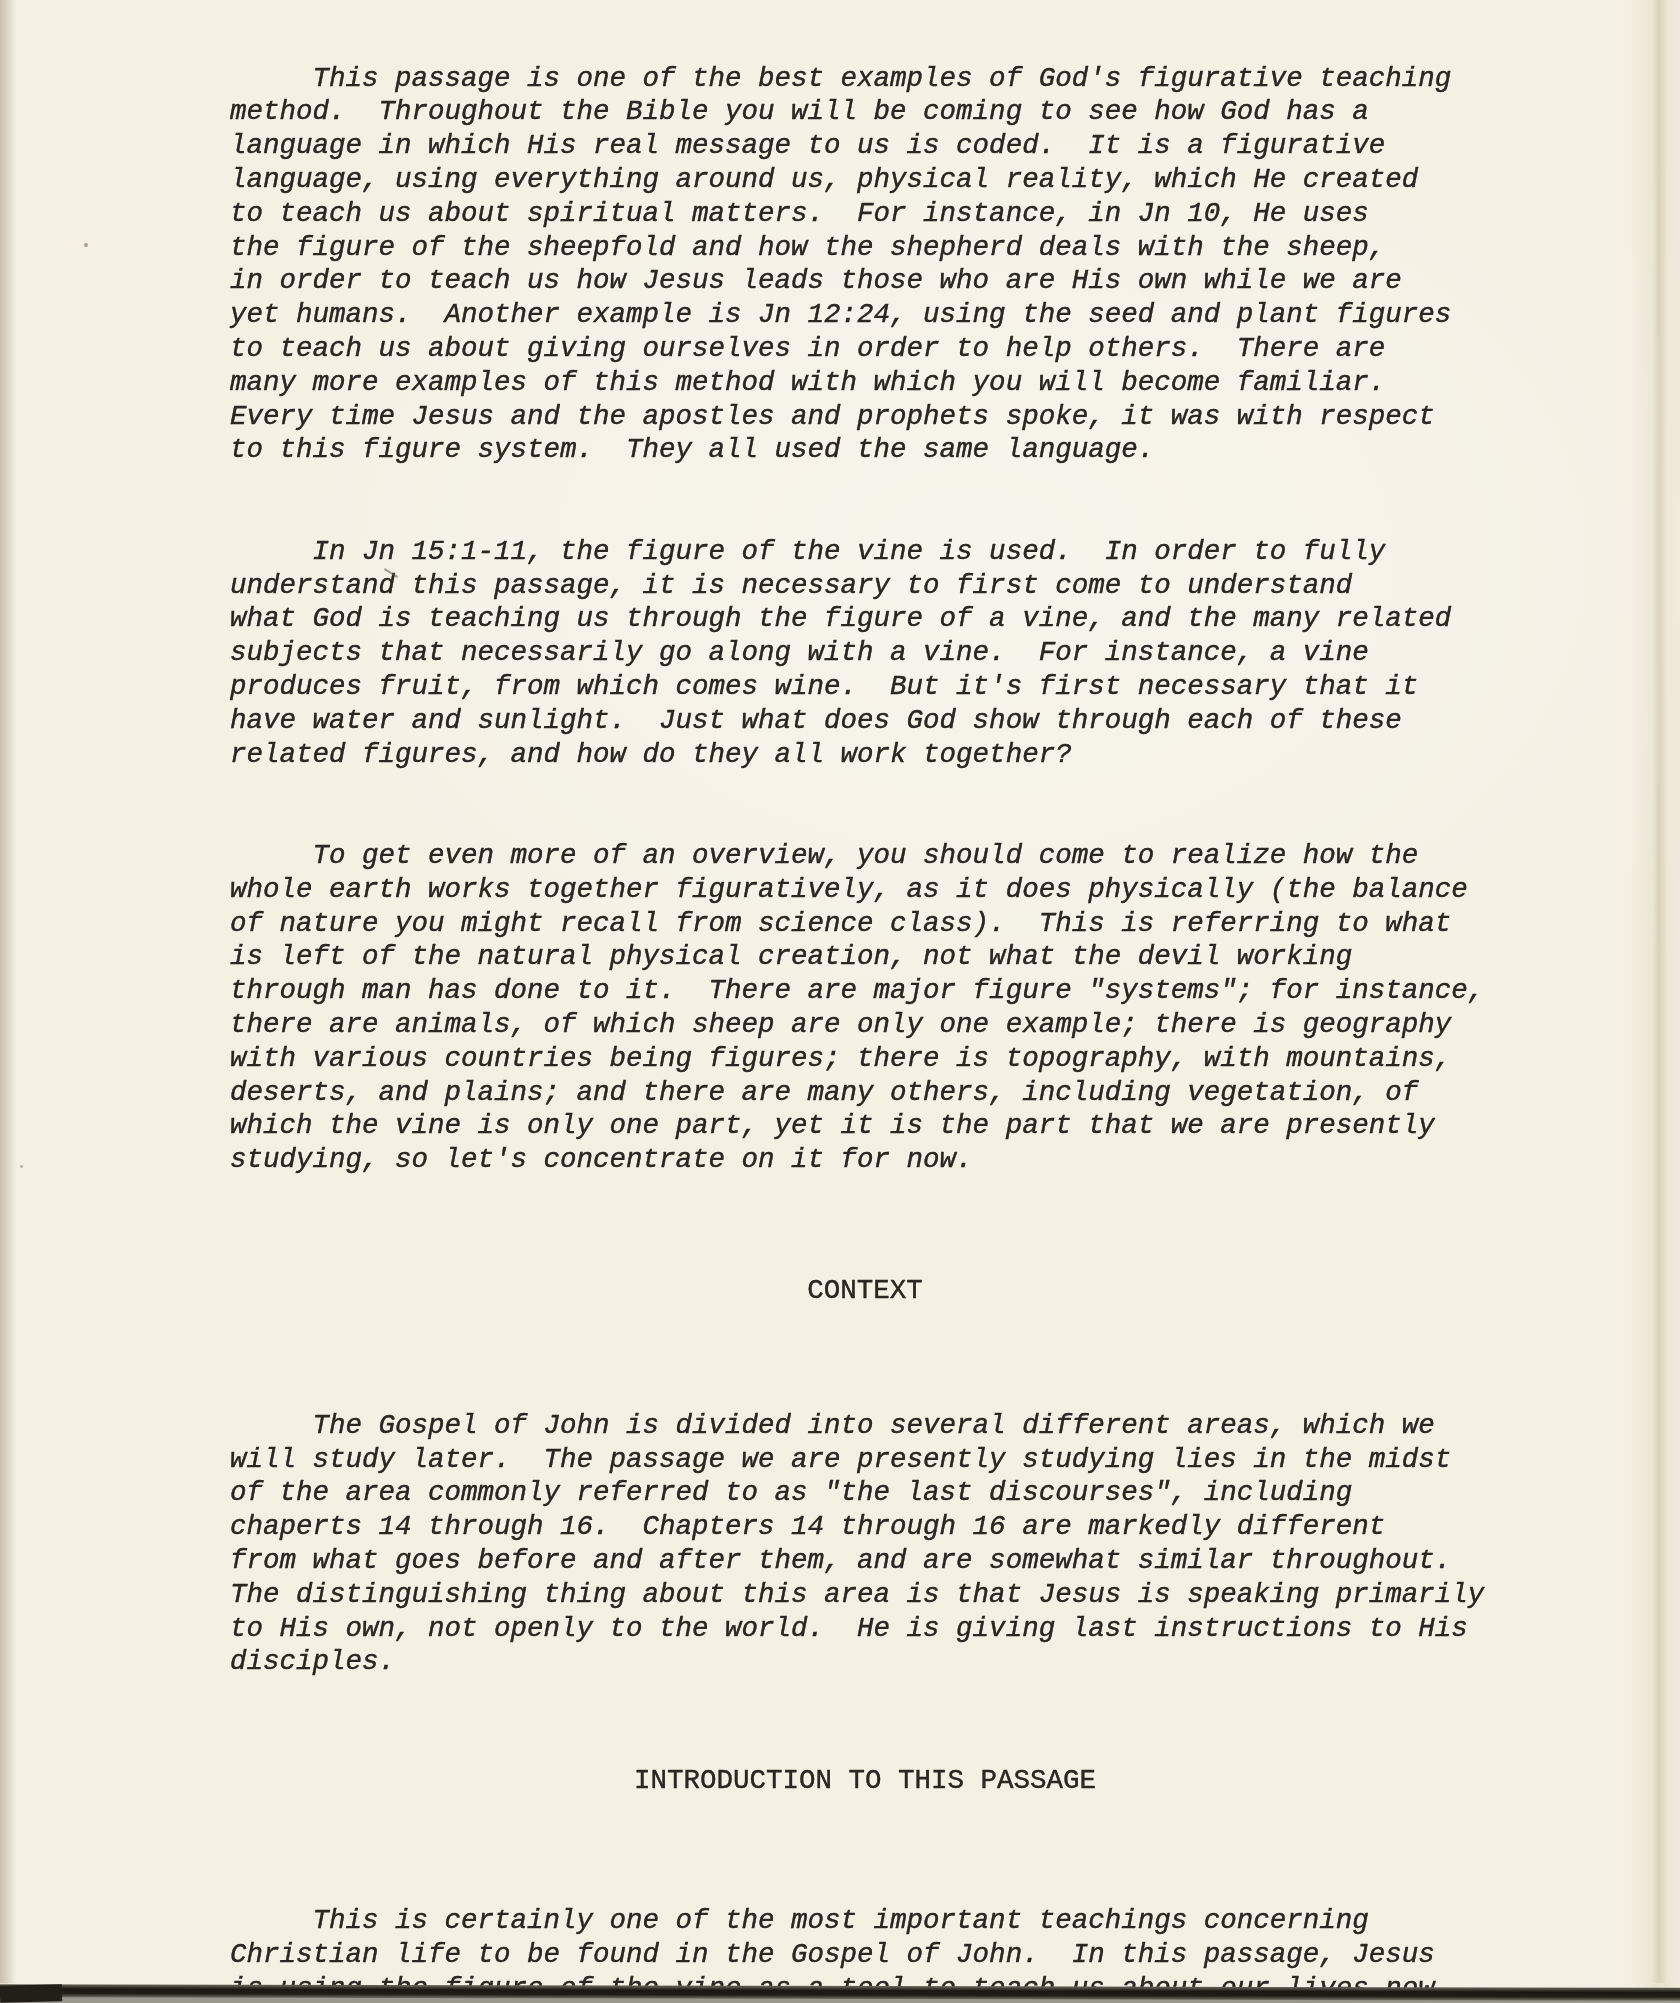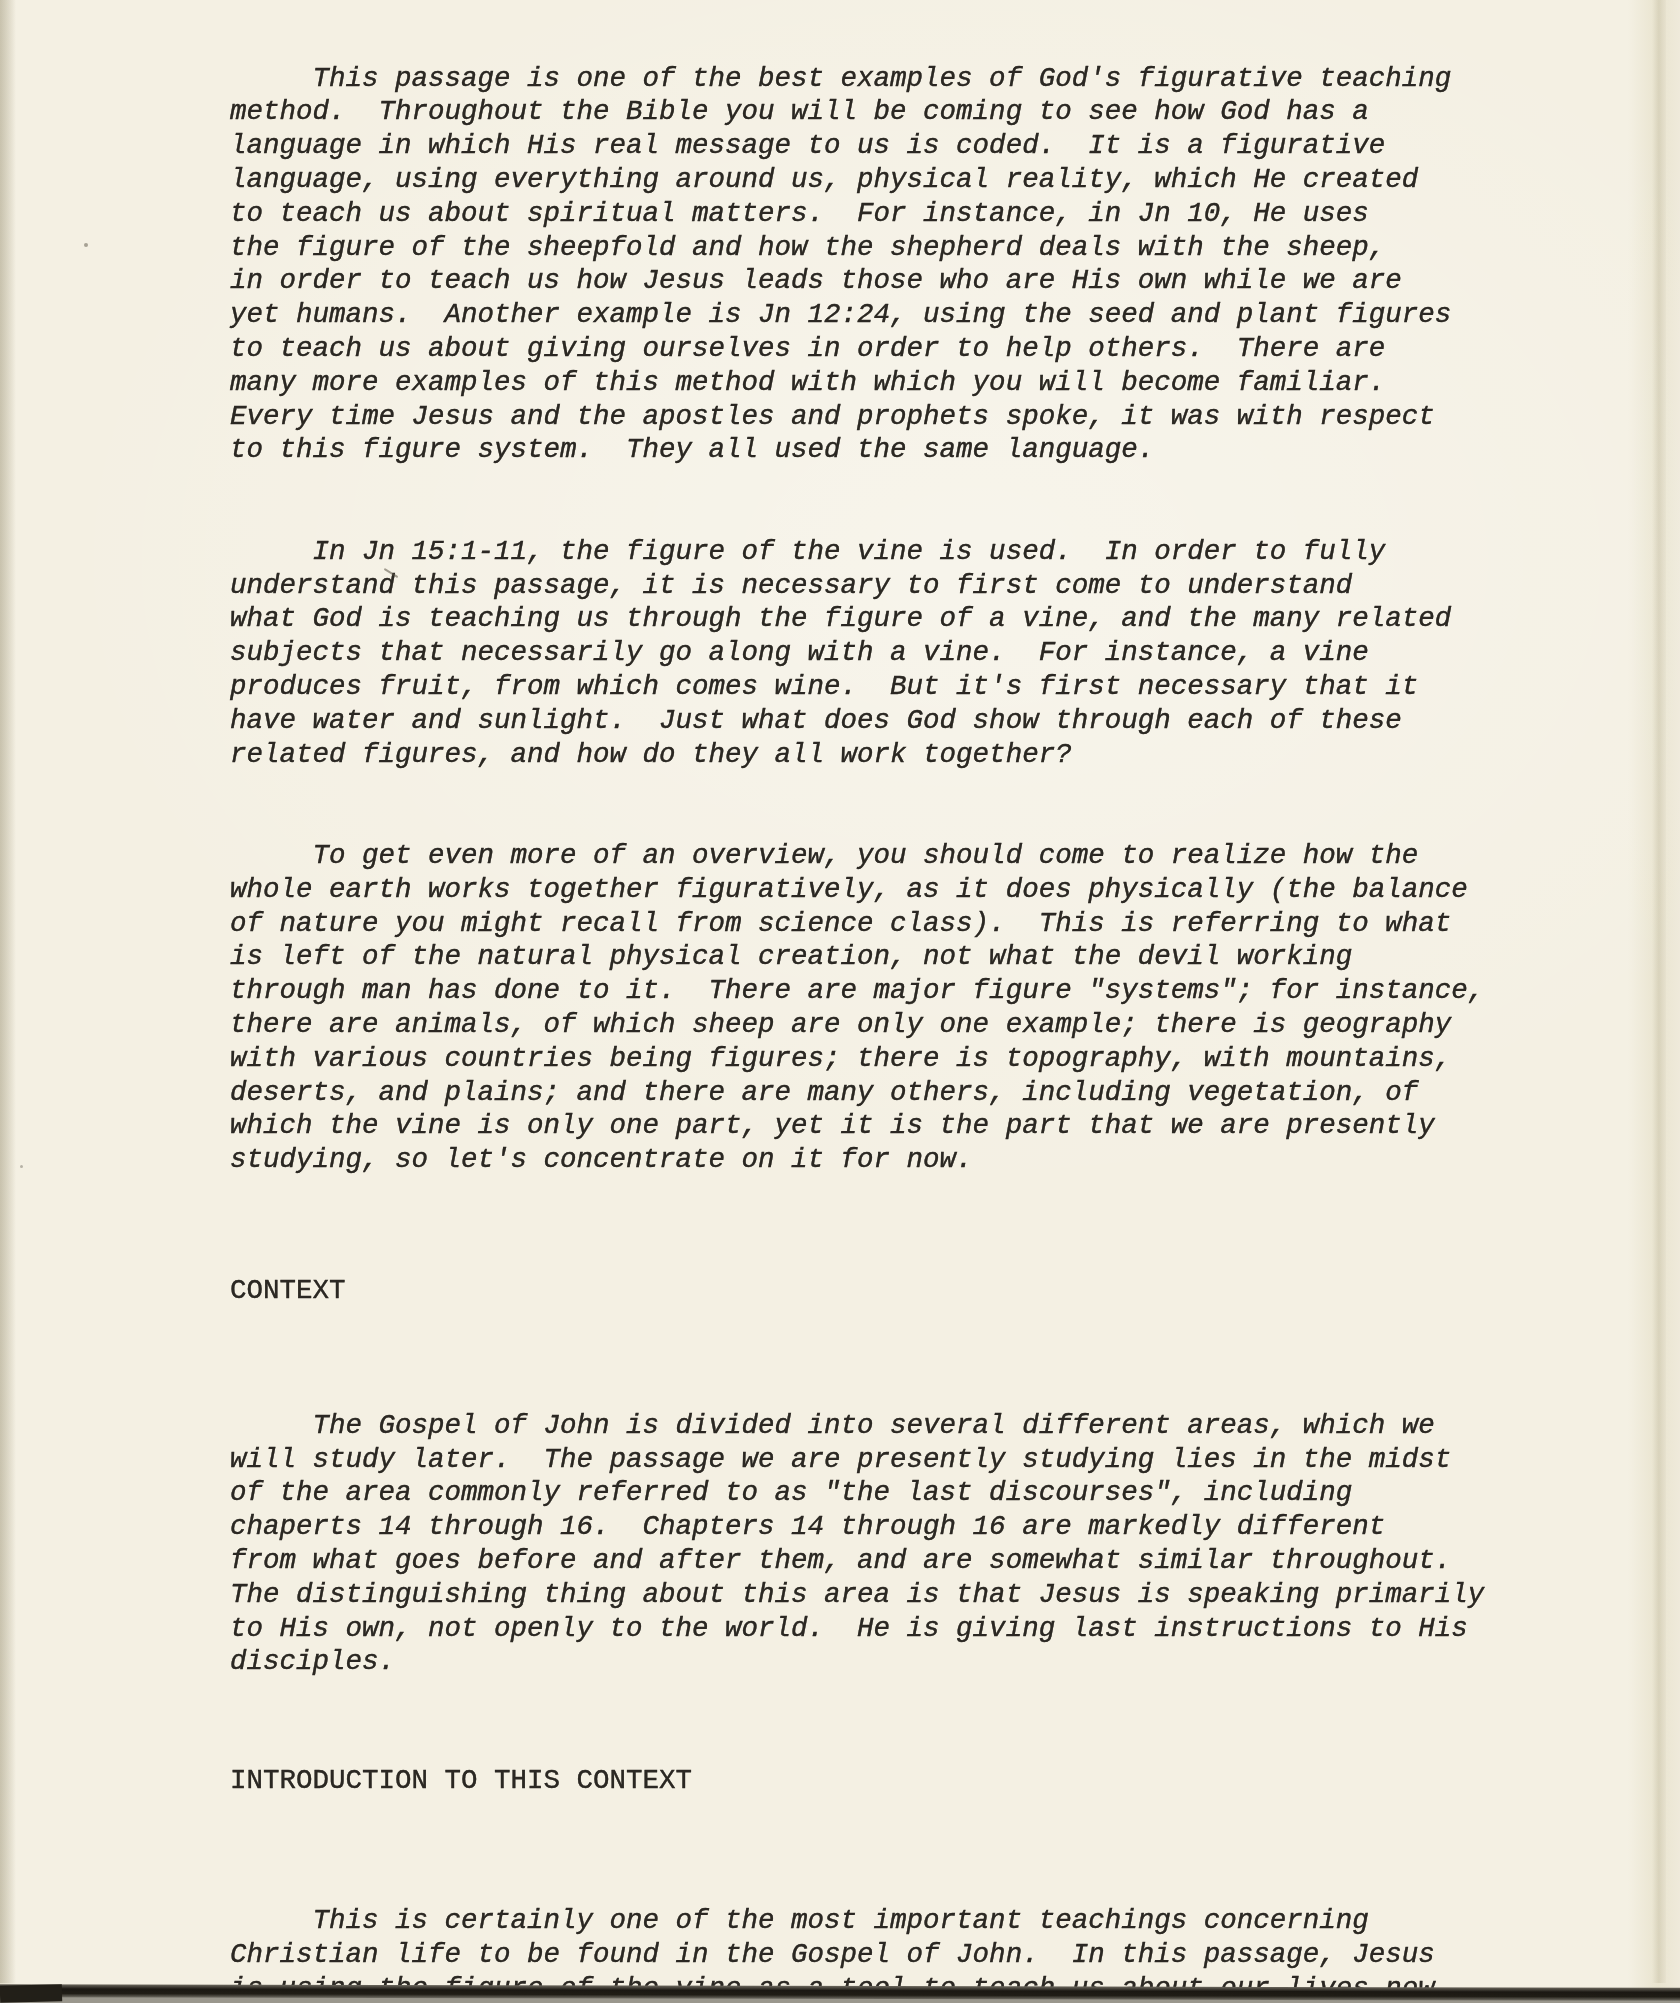--- a/index.html
+++ b/index.html
@@ -28,20 +28,21 @@
     width: 1270px;
     font-size: 27.5px;
     line-height: 33.8px;
     color: #2b2823;
     white-space: pre;
     -webkit-text-stroke: 0.3px #2b2823;
     text-shadow: 0 0 0.6px rgba(43, 40, 35, 0.55);
   }
   .para { margin: 0; font-style: italic; }
   .heading {
+    text-align: center;
     white-space: pre;
   }
   #h-context { margin: 30px 0 33px 0; }
   #h-intro   { margin: 17px 0 39px 0; }
   
   .scan-bottom-gray {
     position: absolute;
     left: 0; right: 0; bottom: 0;
     height: 7px;
     background: #9a978d;
@@ -132,21 +133,21 @@
 studying, so let's concentrate on it for now.</div>
     <div class="heading" id="h-context">CONTEXT</div>
     <div class="para">     The Gospel of John is divided into several different areas, which we
 will study later.  The passage we are presently studying lies in the midst
 of the area commonly referred to as "the last discourses", including
 chaperts 14 through 16.  Chapters 14 through 16 are markedly different
 from what goes before and after them, and are somewhat similar throughout.
 The distinguishing thing about this area is that Jesus is speaking primarily
 to His own, not openly to the world.  He is giving last instructions to His
 disciples.</div>
-    <div class="heading" id="h-intro">INTRODUCTION TO THIS CONTEXT</div>
+    <div class="heading" id="h-intro">INTRODUCTION TO THIS PASSAGE</div>
     <div class="para">     This is certainly one of the most important teachings concerning
 Christian life to be found in the Gospel of John.  In this passage, Jesus
 is using the figure of the vine as a tool to teach us about our lives now,
 in a similar manner as he used the figure of sheep in Jn 10.  The fore-
 most point of the passage is the way the stem and the branches must work
 together, and the purpose for which they do; thus figuratively describing
 how Jesus works through the Church in order to bear fruit for others.
 The passage is shaped much like John 10:1-18, another figurative teaching,
 beginning with only speaking of the vine or the sheep, and then proceeding</div>
     

